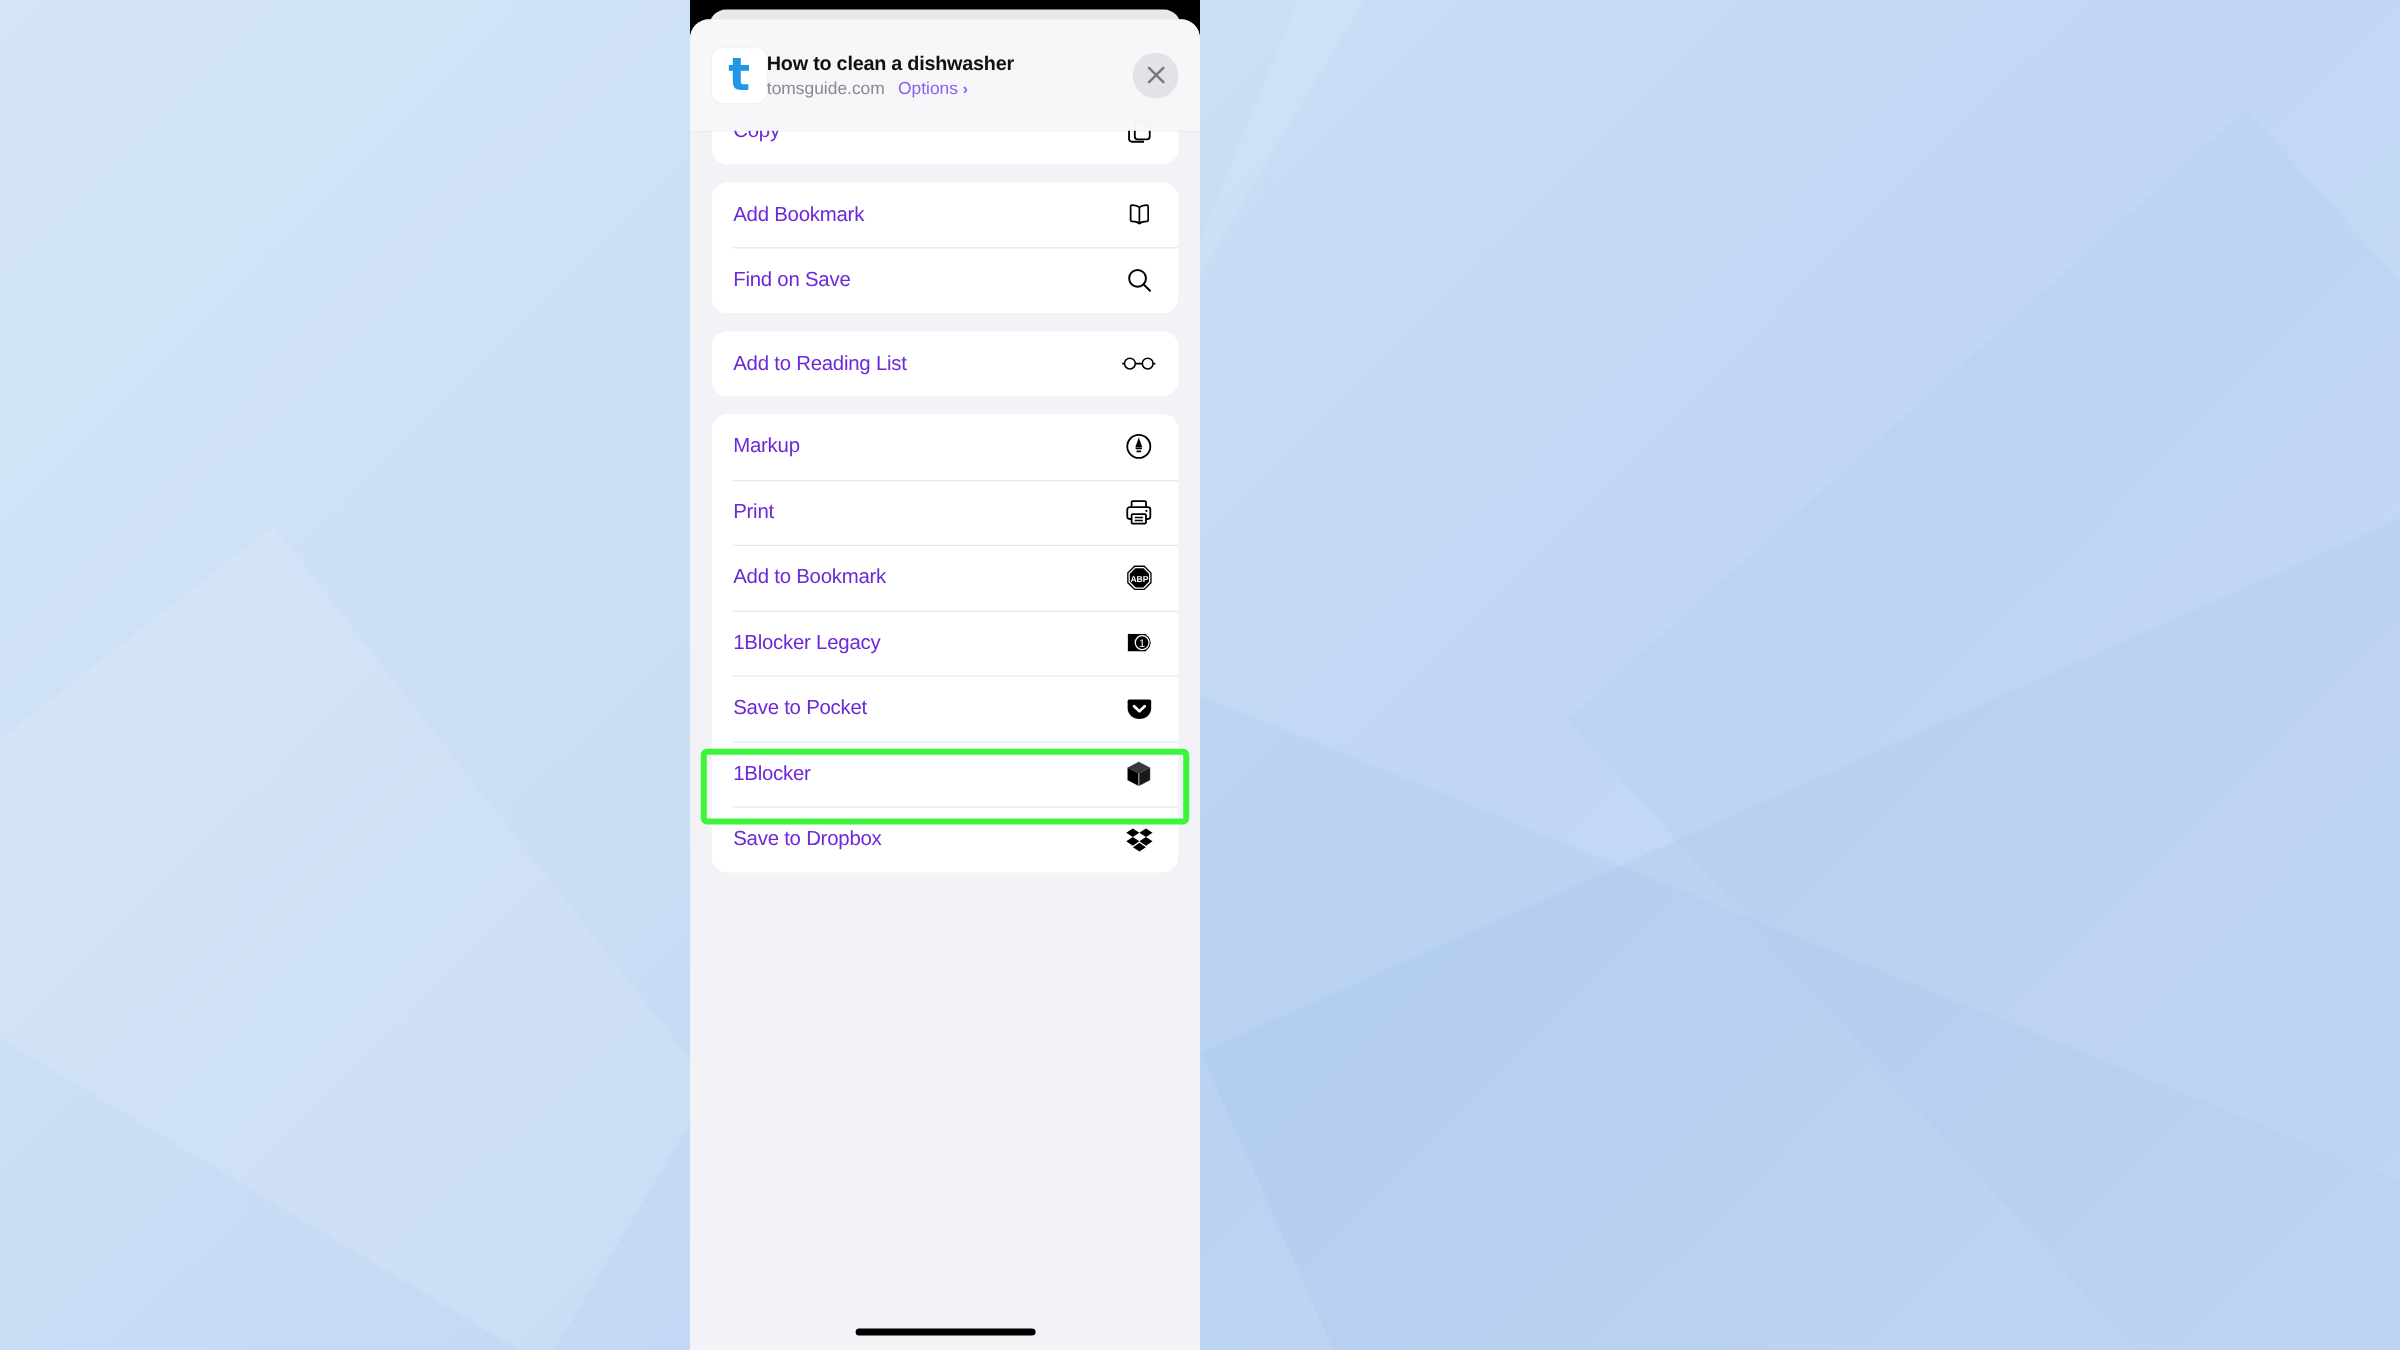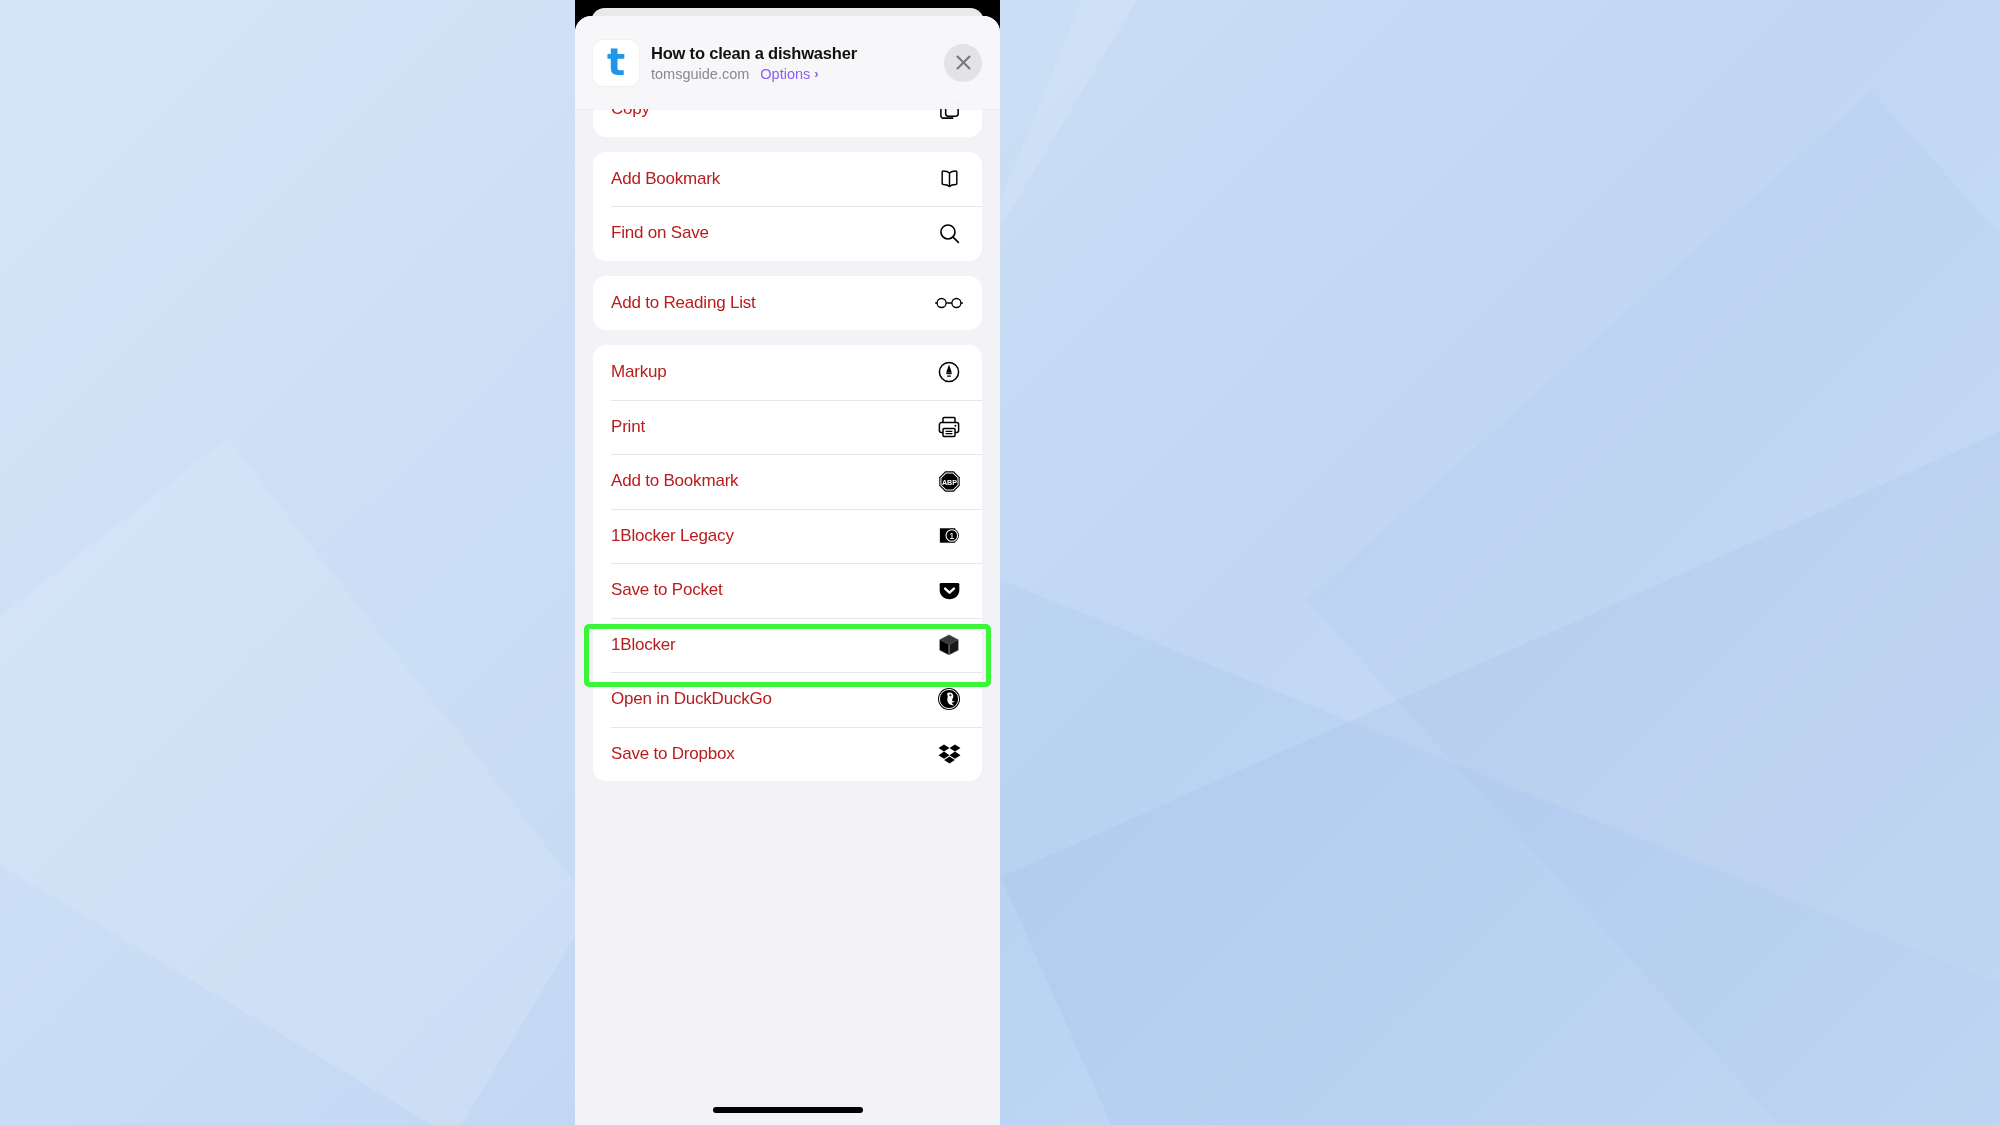--- a/index.html
+++ b/index.html
@@ -83,21 +83,21 @@
     box-shadow:0 0 0 .5px rgba(0,0,0,.05);
   }
   #favicon .tmark{
     font-family:"DejaVu Sans", sans-serif;
     font-weight:700;
     font-size:38px;
     line-height:1;
     color:#2196e8;
     transform:translateY(-1px);
   }
-  #header-text{ margin-left:12px; flex:1 1 auto; min-width:0; }
+  #header-text{ margin-left:0; flex:1 1 auto; min-width:0; }
   #doc-title{
     font-size:16.5px; font-weight:700; color:#111;
     letter-spacing:-.2px; white-space:nowrap;
   }
   #doc-sub{
     margin-top:3px;
     font-size:14.5px; color:#8a8a8e;
     display:flex; align-items:center; gap:11px;
     white-space:nowrap;
   }
@@ -125,21 +125,21 @@
     padding:0 18px;
     position:relative;
   }
   .row + .row::before{
     content:"";
     position:absolute; left:18px; right:0; top:0;
     height:1px; background:#e6e6e8;
   }
   .row .label{
     flex:1 1 auto;
-    font-size:17px; color:#b91c1c; letter-spacing:-.2px;
+    font-size:17px; color:#6d28d9; letter-spacing:-.2px;
   }
   .row .glyph{
     flex:0 0 auto;
     width:30px; height:30px;
     display:flex; align-items:center; justify-content:center;
     color:#000;
   }
   .row .glyph svg{ display:block; }
 
   
@@ -333,34 +333,20 @@
             <svg width="26" height="26" viewBox="0 0 26 26">
               <polygon points="13,2.6 22.6,7.6 13,12.6 3.4,7.6" fill="#000" opacity=".78"></polygon>
               <polygon points="3.4,7.6 13,12.6 13,23.2 3.4,18.2" fill="#000"></polygon>
               <polygon points="22.6,7.6 13,12.6 13,23.2 22.6,18.2" fill="#000" opacity=".9"></polygon>
               <polyline points="13,2.6 22.6,7.6 22.6,18.2 13,23.2 3.4,18.2 3.4,7.6 13,2.6" fill="none" stroke="#fff" stroke-width=".7" opacity=".55"></polyline>
               <line x1="13" y1="12.6" x2="13" y2="23.2" stroke="#fff" stroke-width=".9" opacity=".6"></line>
             </svg>
           </span>
         </div>
 
-        <div class="row">
-          <span class="label">Open in DuckDuckGo</span>
-          <span class="glyph">
-            <svg width="26" height="26" viewBox="0 0 26 26">
-              <circle cx="13" cy="13" r="11" fill="#000"></circle>
-              <circle cx="13" cy="13" r="9.6" fill="none" stroke="#fff" stroke-width="1"></circle>
-              <path d="M13.6 6.5c2.6 0 4.1 2 3.7 4.3-.3 1.6-1.4 2.3-1.1 3.6.3 1.2 1.9 1.2 2.9 1
-                       -1 1-2.6 1.3-3.5 1 .4 1.2 1.4 2.3 2.7 2.6-2 .6-4.2.2-5.6-1.4
-                       -1.4-1.6-1.6-3.7-1.2-5.6.3-1.3 .4-2.4-.2-3.2-.6-.8-.2-2.3 2.3-2.3z" fill="#fff"></path>
-              <circle cx="14.4" cy="9.3" r="1.05" fill="#000"></circle>
-              <circle cx="14.75" cy="9" r=".33" fill="#fff"></circle>
-            </svg>
-          </span>
-        </div>
 
         <div class="row">
           <span class="label">Save to Dropbox</span>
           <span class="glyph">
             <svg width="25" height="25" viewBox="0 0 26 26" fill="#000">
               <polygon points="7.3,3.6 13,7.3 7.3,11 1.6,7.3"></polygon>
               <polygon points="18.7,3.6 24.4,7.3 18.7,11 13,7.3"></polygon>
               <polygon points="7.3,11 13,14.7 7.3,18.4 1.6,14.7"></polygon>
               <polygon points="18.7,11 24.4,14.7 18.7,18.4 13,14.7"></polygon>
               <polygon points="7.4,19.7 13,16 18.6,19.7 13,23.4"></polygon>

